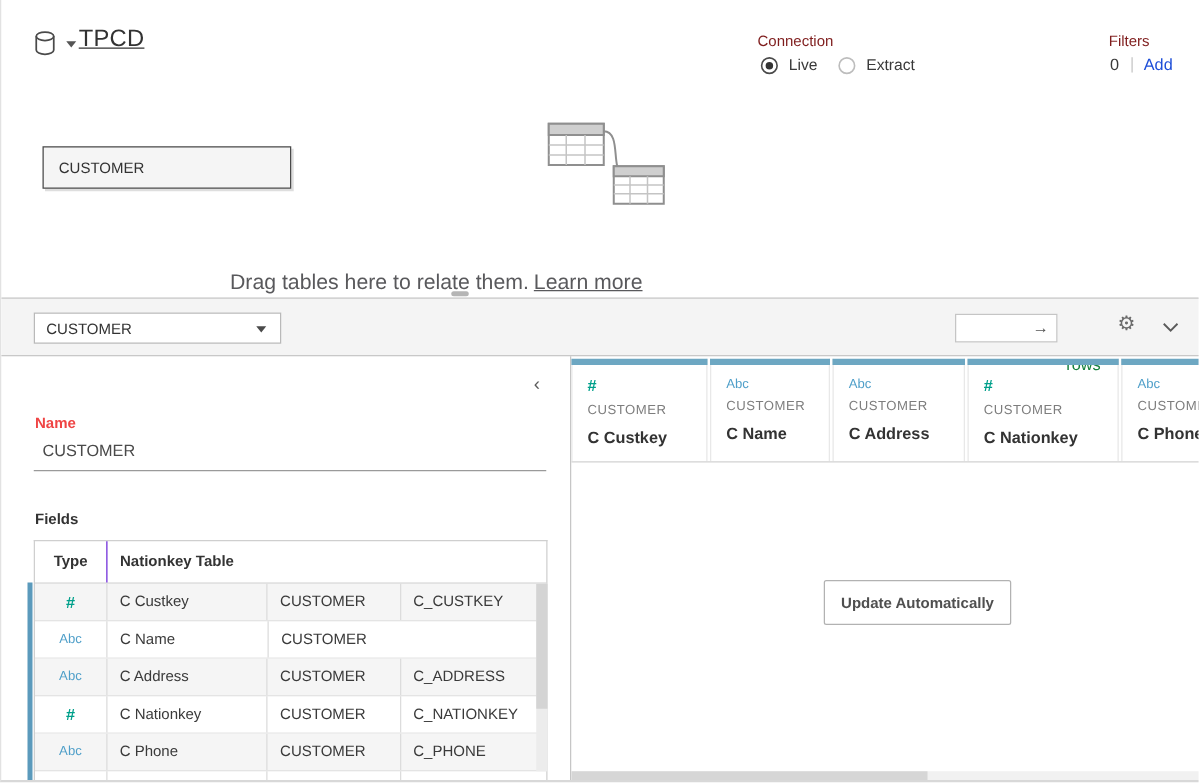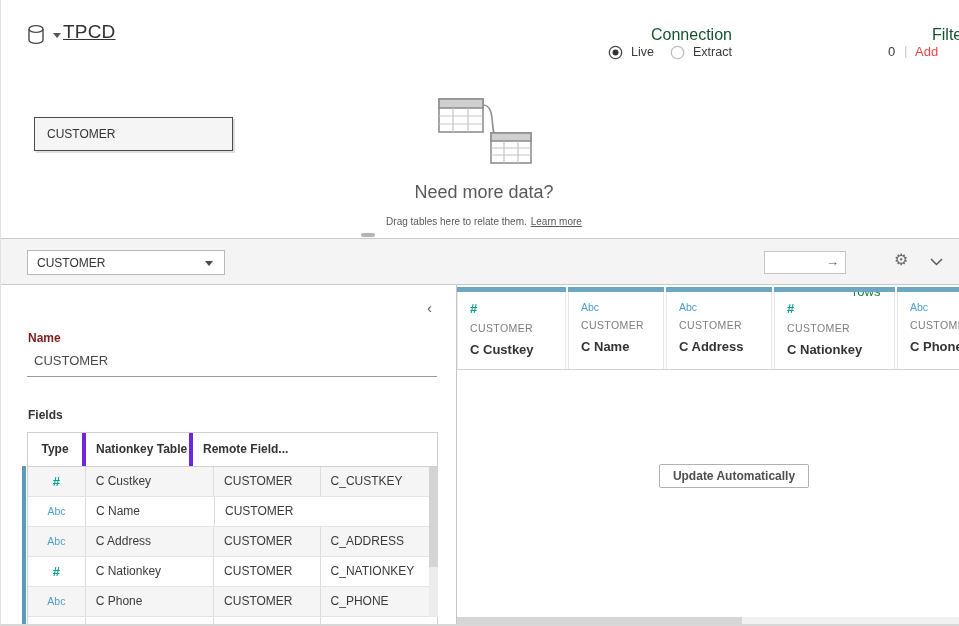--- a/index.html
+++ b/index.html
@@ -11,71 +11,71 @@
     overflow:hidden; font-size:12px;
   }
   .abs { position:absolute; }
 
   
   .title { left:62px; top:21px; font-size:19px; color:#323232; letter-spacing:0.2px;text-decoration:underline; }
   .db-btn { left:26px; top:24px; width:34px; height:24px; cursor:pointer; }
   .db-caret { position:absolute; right:0; top:9px; width:0; height:0;
     border-left:4px solid transparent; border-right:4px solid transparent; border-top:5px solid #555; }
 
-  .sec-label { font-size:16px; color:#14532d;margin-left:45px; }
+  .sec-label { font-size:12px; color:#7f1d1d; }
   .conn-label { left:605px; top:26px; }
   .radio-row { top:44px; height:16px; display:flex; align-items:center; cursor:pointer; }
   .radio-live { left:607px; }
   .radio-extract { left:669px; }
   .radio-row svg { margin-right:8px; }
   .radio-row .lbl { font-size:12.5px; color:#3a3a3a; }
 
   .filters-label { left:886px; top:26px; }
   .filters-count { left:887px; top:44px; font-size:13px; color:#3a3a3a; }
   .filters-sep { left:903px; top:43px; color:#c9c9c9; font-size:13px; }
-  .filters-add { left:914px; top:44px; font-size:13px; color:#ef4444; cursor:pointer; }
+  .filters-add { left:914px; top:44px; font-size:13px; color:#1d4ed8; cursor:pointer; }
 
   
   .chip {
     left:33px; top:117px; width:199px; height:34px; background:#f5f5f5;
     border:1px solid #4a4a4a; box-shadow:2px 2px 0 rgba(0,0,0,0.13);
     display:flex; align-items:center; padding-left:12px; font-size:12px; color:#333; cursor:pointer;
   }
   .illustration { left:430px; top:93px; }
   .empty-title { left:283px; top:182px; width:400px; text-align:center; font-size:18px; color:#59595c; }
-  .empty-sub { left:183px; top:216px; width:600px; text-align:center; font-size:10px; color:#59595c; }
+  .empty-sub { left:183px; top:216px; width:600px; text-align:left; font-size:17px; color:#59595c; }
   .empty-sub .lm { text-decoration:underline; cursor:pointer; margin-left:4px; }
   .splitter-tick { left:360px; top:233px; width:14px; height:4px; background:#b5b5b5; border-radius:2px; }
 
   
   .toolbar { left:0; top:238px; width:959px; height:47px; background:#f4f4f4;
     border-top:1px solid #c8c8c8; border-bottom:1px solid #c8c8c8; }
   .table-select { left:26px; top:250px; width:198px; height:25px; background:#fff;
     border:1px solid #b9b9b9; display:flex; align-items:center; padding-left:9px;
     font-size:12px; color:#333; cursor:pointer; }
   .select-caret { position:absolute; right:11px; top:10px; width:0; height:0;
     border-left:4.5px solid transparent; border-right:4.5px solid transparent; border-top:5px solid #4a4a4a; }
   .rows-input { left:763px; top:251px; width:82px; height:23px; background:#fff; border:1px solid #c5c5c5; }
   .rows-arrow { position:absolute; right:6px; top:2px; font-size:13px; color:#555; }
   .rows-label { left:852px; top:255px; font-size:13px; color:#15803d;margin-top:29px; }
   .gear { left:893px; top:252px; font-size:16px; color:#6b6b6b; cursor:pointer; line-height:1; }
   .toolbar-chev { left:929px; top:258px; cursor:pointer; }
 
   
   .collapse { left:426px; top:299px; font-size:15px; color:#5a5a5a; cursor:pointer; }
-  .name-label { left:27px; top:331px; font-weight:bold; font-size:12px; color:#7f1d1d; }
+  .name-label { left:27px; top:331px; font-weight:bold; font-size:12px; color:#ef4444; }
   .name-value { left:33px; top:353px; width:395px; font-size:13px; color:#4a4a4a;
     border:none; background:transparent; font-family:inherit; }
   .name-underline { left:26px; top:376px; width:410px; height:1px; background:#9a9a9a; }
   .fields-label { left:27px; top:408px; font-weight:bold; font-size:12px; color:#333; }
 
   .ftable { left:26px; top:432px; width:411px; border:1px solid #cfcfcf; border-bottom:none; background:#fff; }
   .ftable .hrow { display:flex; height:34px; border-bottom:1px solid #cfcfcf; }
   .ftable .hcell { font-weight:bold; font-size:12px; color:#333; line-height:33px;
-    padding-left:10px; border-right:4px solid #6d28d9; overflow:hidden; white-space:nowrap; }
+    padding-left:10px; border-right:1px solid #6d28d9; overflow:hidden; white-space:nowrap; }
   .ftable .hcell:last-child, .ftable .cell:last-child { border-right:none; }
   .ftable .row { display:flex; height:30px; border-bottom:1px solid #e4e4e4; cursor:pointer; }
   .ftable .row.odd { background:#f5f5f5; }
   .ftable .cell { font-size:12px; color:#3a3a3a; line-height:29px; padding-left:10px;
     border-right:1px solid #dcdcdc; overflow:hidden; white-space:nowrap; }
   .c-type { width:58px; padding-left:0 !important; text-align:center; }
   .c-name { width:129px; }
   .c-phys { width:107px; }
   .c-rem  { width:117px; }
   .ticon.num { color:#00a08b; font-weight:bold; font-size:13px; }
@@ -91,21 +91,21 @@
   .gcol { flex:none; margin-right:2px; border-left:1px solid #e8e8e8; border-right:1px solid #e8e8e8; cursor:pointer; }
   .gcol .topbar { height:5px; background:#6da7c2; margin:-0px -1px 0 -1px; }
   .gcol .gbody { padding:9px 0 0 12px; height:77px; }
   .gcol .gtable { font-size:10.5px; color:#7d7d7d; letter-spacing:0.4px; margin-top:6px; }
   .gcol .gfield { font-size:13px; font-weight:bold; color:#333; margin-top:8px; white-space:nowrap; }
   .grid-header-line { position:absolute; left:0; top:84px; width:503px; height:1px; background:#d2d2d2; }
   .upd-btn { position:absolute; left:202px; width:150px; background:#fff; border:1px solid #b2b2b2;
     border-radius:2px; font-weight:bold; font-size:12px; color:#4f4f4f; text-align:center; cursor:pointer;
     font-family:inherit; line-height:21px; }
   .upd-now { top:144px; height:23px; }
-  .upd-auto { top:179px; height:24px; }
+  .upd-auto { top:179px; height:36px; }
   .hscroll { position:absolute; left:0; top:332px; width:503px; height:9px; background:#f1f1f1; cursor:pointer; }
   .hscroll .thumb { width:285px; height:9px; background:#d6d6d6; }
 </style>
 </head>
 <body>
 
 <div id="app">
 
   <div class="abs db-btn">
     <svg width="20" height="22" viewBox="0 0 20 22">
@@ -157,21 +157,20 @@
       <rect x="60" y="40" width="40" height="8" fill="#cfcfcf"></rect>
     </g>
     <g stroke="#c4c4c4" stroke-width="1.2">
       <line x1="73" y1="48" x2="73" y2="70"></line>
         <line x1="87" y1="48" x2="87" y2="70"></line>
       <line x1="60" y1="55" x2="100" y2="55"></line>
         <line x1="60" y1="62" x2="100" y2="62"></line>
     </g>
   </svg>
 
-  <div class="abs empty-title">Need more data?</div>
   <div class="abs empty-sub">
     <span>Drag tables here to relate them.</span><span class="lm">Learn more</span>
   </div>
   <div class="abs splitter-tick"></div>
 
   <div class="abs toolbar"></div>
   <div class="abs table-select">
     <span>CUSTOMER</span>
     <span class="select-caret"></span>
   </div>
@@ -187,21 +186,20 @@
   <div class="abs collapse">‹</div>
   <div class="abs name-label">Name</div>
   <input class="abs name-value" value="CUSTOMER" style="">
   <div class="abs name-underline"></div>
   <div class="abs fields-label">Fields</div>
 
   <div class="abs ftable">
     <div class="hrow">
       <div class="hcell c-type">Type</div>
       <div class="hcell c-phys">Nationkey Table</div>
-      <div class="hcell c-rem">Remote Field...</div>
     </div>
     <div class="row odd">
       <div class="cell c-type ticon num">#</div>
       <div class="cell c-name">C Custkey</div>
       <div class="cell c-phys">CUSTOMER</div>
       <div class="cell c-rem">C_CUSTKEY</div>
     </div>
     <div class="row">
       <div class="cell c-type ticon str">Abc</div>
       <div class="cell c-name">C Name</div>

